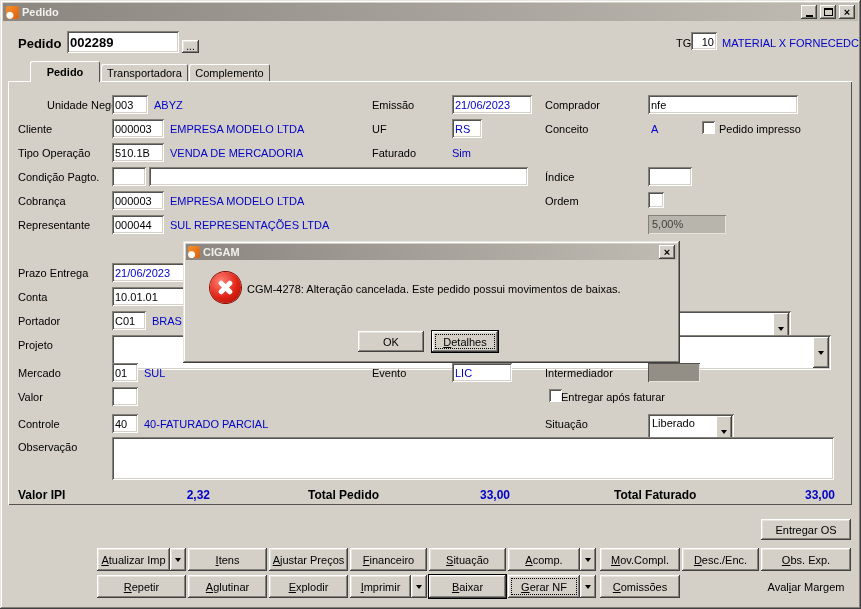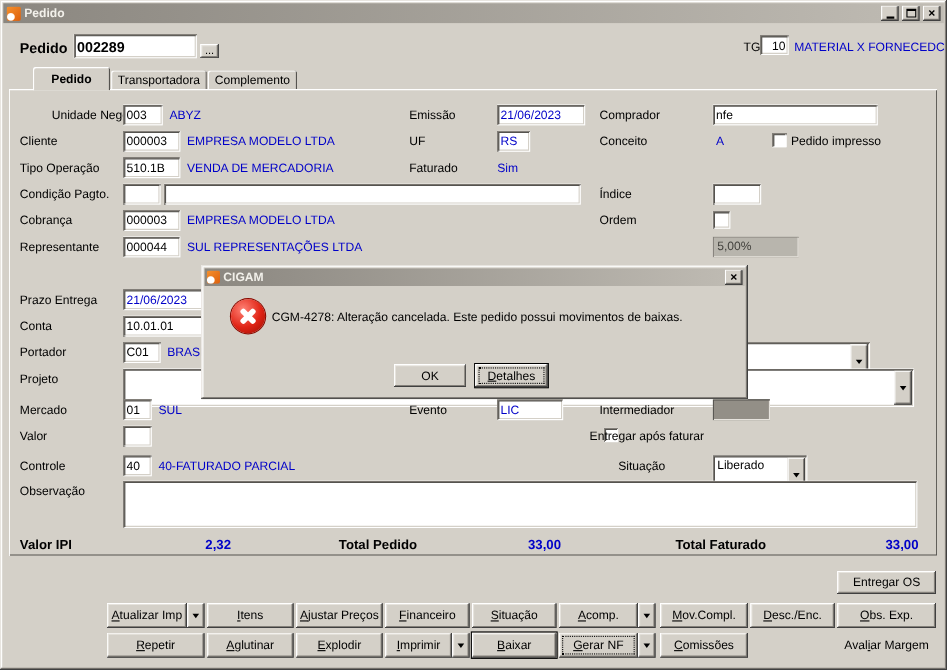--- a/index.html
+++ b/index.html
@@ -155,26 +155,26 @@
   <input class="field" style="left: 112px; top: 363px; width: 26px;" value="01">
   <span class="lbl blue" style="left:144px;top:367px;">SUL</span>
   <span class="lbl" style="left:372px;top:367px;">Evento</span>
   <input class="field blue-text" style="left: 452px; top: 363px; width: 60px;" value="LIC">
   <span class="lbl" style="left:545px;top:367px;">Intermediador</span>
   <div class="disabled-field" style="left:648px;top:363px;width:52px;"></div>
 
   <span class="lbl" style="left:18px;top:391px;">Valor</span>
   <input class="field" style="left: 112px; top: 387px; width: 26px;" value="">
   <button class="checkbox" style="left:549px;top:389px;"></button>
-  <span class="lbl" style="left:536px;top:391px;text-align:center;">Entregar após faturar</span>
+  <span class="lbl" style="left:561px;top:391px;text-align:center;">Entregar após faturar</span>
 
   <span class="lbl" style="left:18px;top:418px;">Controle</span>
   <input class="field" style="left: 112px; top: 414px; width: 26px;" value="40">
   <span class="lbl blue" style="left:144px;top:418px;">40-FATURADO PARCIAL</span>
-  <span class="lbl" style="left:545px;top:418px;margin-left:17px;">Situação</span>
+  <span class="lbl" style="left:545px;top:418px;">Situação</span>
   <div class="combo" style="left:648px;top:414px;width:86px;">
     <span class="val">Liberado</span>
     <button class="combo-arrow">
         <span class="tri"></span>
       </button>
   </div>
 
   <span class="lbl" style="left:18px;top:441px;">Observação</span>
   <textarea class="ta" style="left: 112px; top: 437px; width: 722px; height: 43px;"></textarea>
 

